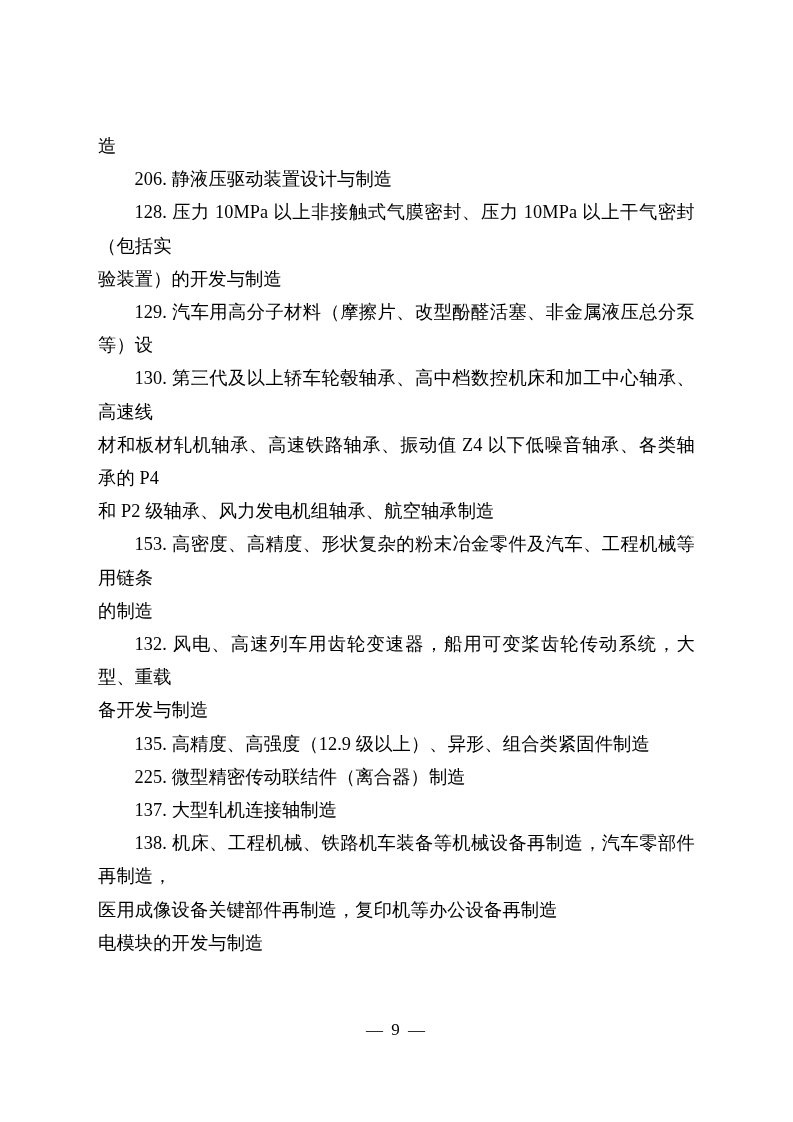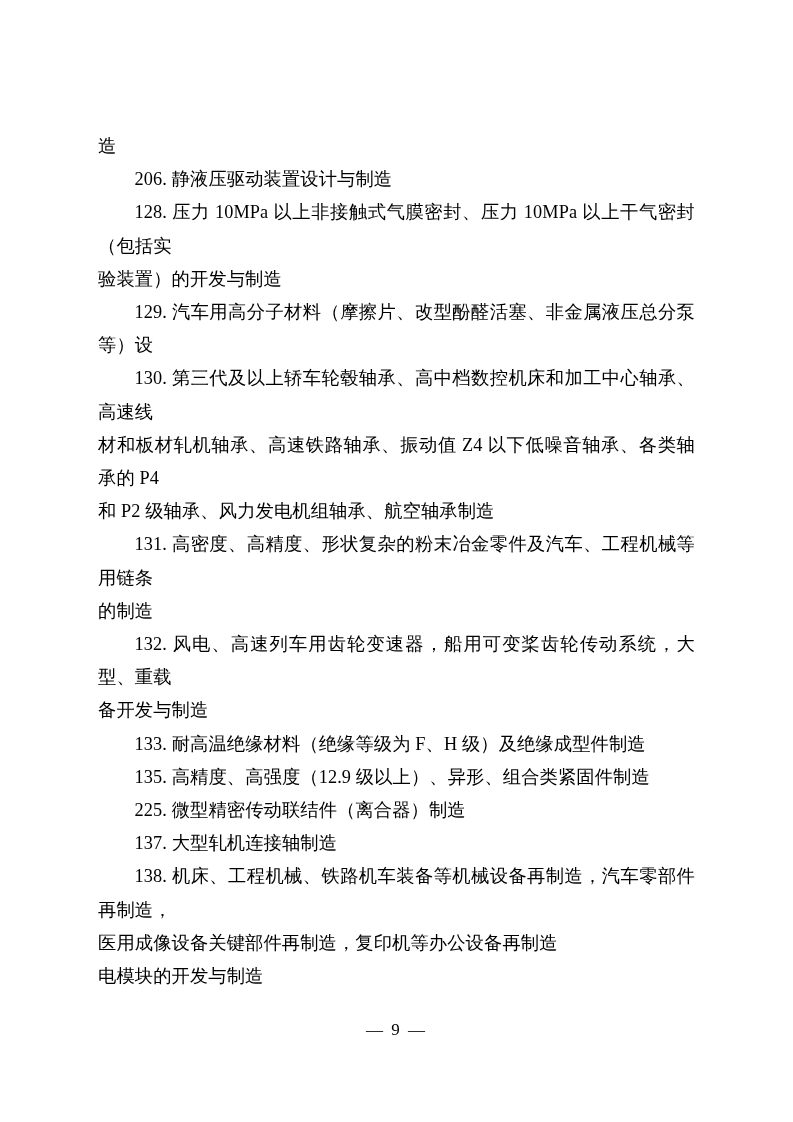--- a/index.html
+++ b/index.html
@@ -56,25 +56,24 @@
   <div class="doc-body">
 
     <p class="para cont">造</p>
     <p class="para">206. 静液压驱动装置设计与制造</p>
     <p class="para">128. 压力 10MPa 以上非接触式气膜密封、压力 10MPa 以上干气密封（包括实</p>
     <p class="para cont">验装置）的开发与制造</p>
     <p class="para">129. 汽车用高分子材料（摩擦片、改型酚醛活塞、非金属液压总分泵等）设</p>
     <p class="para">130. 第三代及以上轿车轮毂轴承、高中档数控机床和加工中心轴承、高速线</p>
     <p class="para cont">材和板材轧机轴承、高速铁路轴承、振动值 Z4 以下低噪音轴承、各类轴承的 P4</p>
     <p class="para cont">和 P2 级轴承、风力发电机组轴承、航空轴承制造</p>
-    <p class="para">131. 高密度、高精度、形状复杂的粉末冶金零件及汽车、工程机械等用链条</p>
+    <p class="para">153. 高密度、高精度、形状复杂的粉末冶金零件及汽车、工程机械等用链条</p>
     <p class="para cont">的制造</p>
     <p class="para">132. 风电、高速列车用齿轮变速器，船用可变桨齿轮传动系统，大型、重载</p>
     <p class="para cont">备开发与制造</p>
-    <p class="para">133. 耐高温绝缘材料（绝缘等级为 F、H 级）及绝缘成型件制造</p>
     <p class="para">135. 高精度、高强度（12.9 级以上）、异形、组合类紧固件制造</p>
     <p class="para">225. 微型精密传动联结件（离合器）制造</p>
     <p class="para">137. 大型轧机连接轴制造</p>
     <p class="para">138. 机床、工程机械、铁路机车装备等机械设备再制造，汽车零部件再制造，</p>
     <p class="para cont">医用成像设备关键部件再制造，复印机等办公设备再制造</p>
     <p class="para cont">电模块的开发与制造</p>
 
   </div>
 </div>
 

